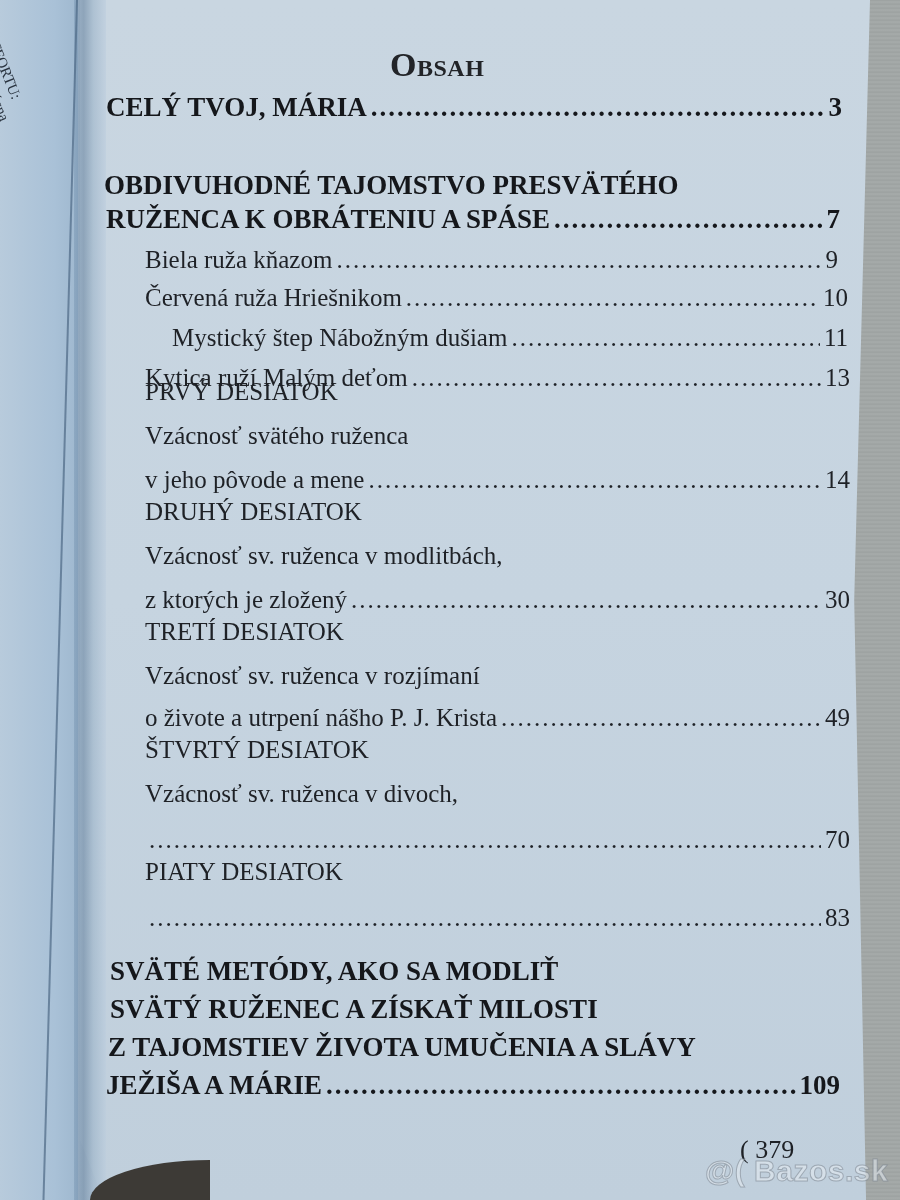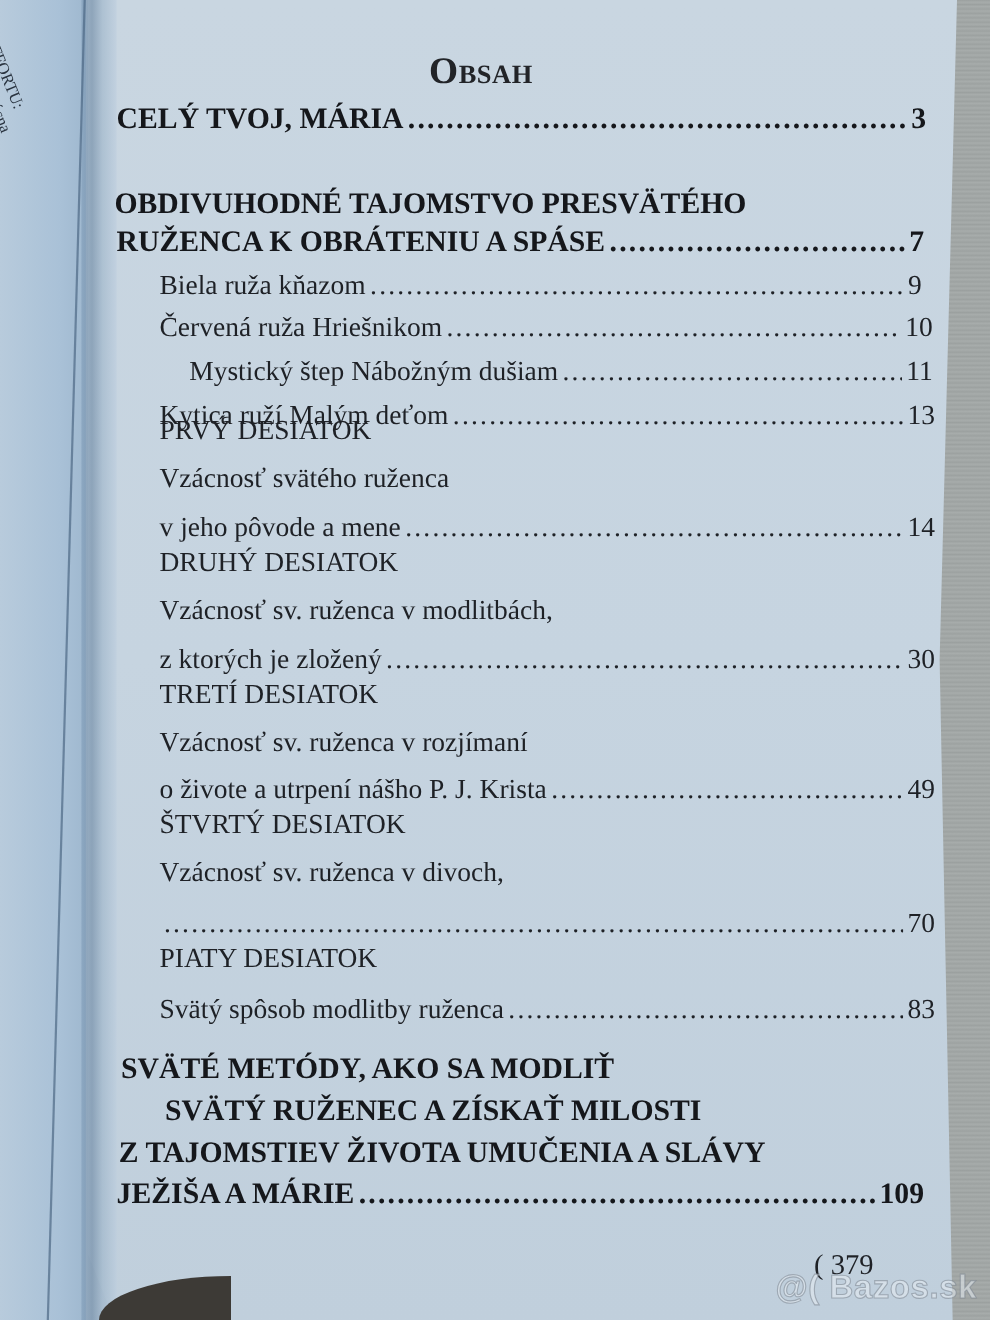--- a/index.html
+++ b/index.html
@@ -197,27 +197,26 @@
 
     <div class="sub-line" style="top:696px; left:45px;">ŠTVRTÝ DESIATOK</div>
     <div class="sub-line" style="top:740px; left:45px;">Vzácnosť sv. ruženca v divoch,</div>
     <div class="entry sub" style="top:786px; left:45px; right:-50px;">
       <span class="dots"></span>
       <span class="page-num">70</span>
     </div>
 
     <div class="sub-line" style="top:818px; left:45px;">PIATY DESIATOK</div>
     <div class="entry sub" style="top:864px; left:45px; right:-50px;">
-      <span class="label">Svätý spôsob modlitby ruženca</span>
       <span class="dots"></span>
       <span class="page-num">83</span>
     </div>
 
     <div class="heading-line" style="top:916px; left:10px;">SVÄTÉ METÓDY, AKO SA MODLIŤ</div>
-    <div class="heading-line" style="top:954px; left:10px;margin-left:40px;">SVÄTÝ RUŽENEC A ZÍSKAŤ MILOSTI</div>
+    <div class="heading-line" style="top:954px; left:10px;">SVÄTÝ RUŽENEC A ZÍSKAŤ MILOSTI</div>
     <div class="heading-line" style="top:992px; left:8px;">Z TAJOMSTIEV ŽIVOTA UMUČENIA A SLÁVY</div>
     <div class="entry heading" style="top:1030px; left:6px; right:-40px;">
       <span class="label">JEŽIŠA A MÁRIE</span>
       <span class="dots"></span>
       <span class="page-num">109</span>
     </div>
   </div>
 
   <div class="folio">( 379</div>
   <div class="watermark">@( Bazos.sk</div>

